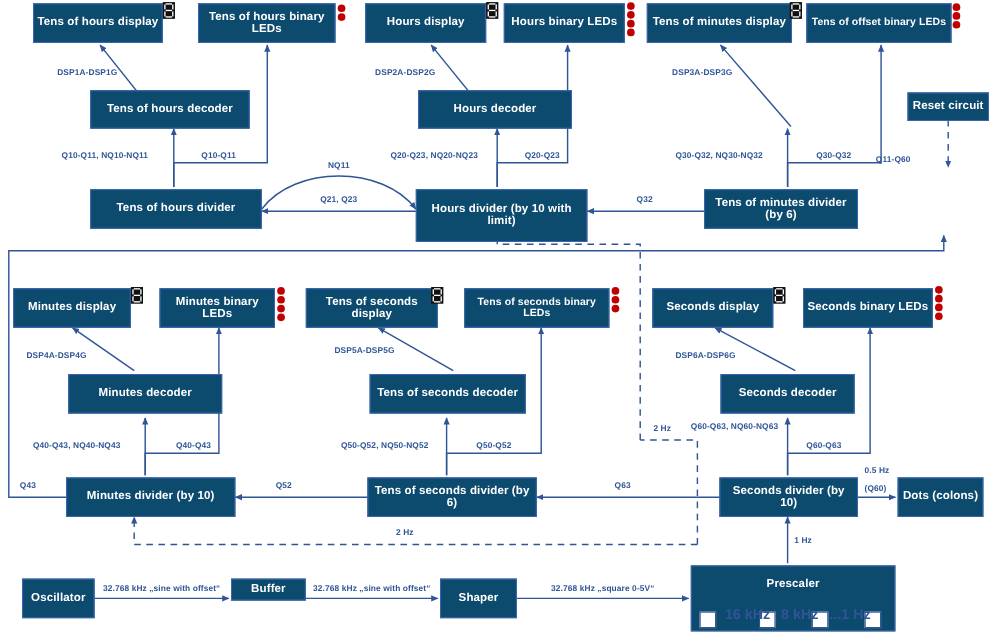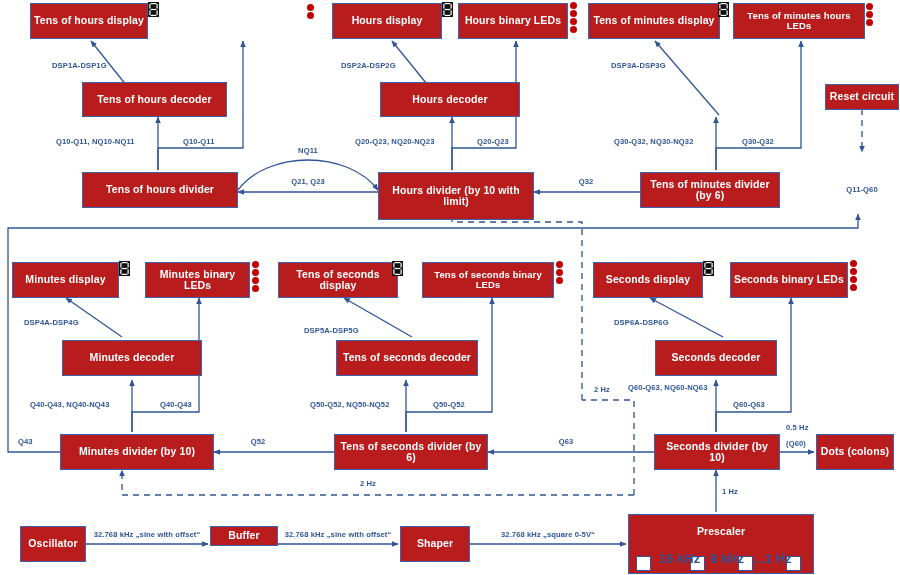--- a/index.html
+++ b/index.html
@@ -4,21 +4,21 @@
 <style>
   html,body{margin:0;padding:0;background:#ffffff;}
   body{
     width:900px;height:575px;position:relative;overflow:hidden;
     font-family:"Liberation Sans","DejaVu Sans",sans-serif;
   }
   #stage{position:absolute;left:0;top:0;width:900px;height:575px;}
   svg#wires{position:absolute;left:0;top:0;width:900px;height:575px;overflow:visible;}
   .blk{
     position:absolute;box-sizing:border-box;
-    background:#b91c1c;border:1px solid #3B64B0;
+    background:#0c4a6e;border:1px solid #3B64B0;
     color:#ffffff;display:flex;align-items:center;justify-content:center;
     text-align:center;line-height:1.05;
     font-size:10.5px;font-weight:700;letter-spacing:.1px;
     padding:1px 3px;z-index:5;
   }
   .blk.sm{font-size:9.5px;}
   .blk.presc{align-items:flex-start;padding-top:11px;}
   .lbl{
     position:absolute;color:#2F5597;font-size:7.6px;font-weight:700;
     white-space:nowrap;z-index:6;letter-spacing:.1px;
@@ -122,20 +122,23 @@
           <rect x="1.3" y="2" width="1.2" height="4.6"></rect>
       <rect x="8.5" y="2" width="1.2" height="4.6"></rect>
           <rect x="2.6" y="6.9" width="5.8" height="1.2"></rect>
       <rect x="1.3" y="8.4" width="1.2" height="4.6"></rect>
           <rect x="8.5" y="8.4" width="1.2" height="4.6"></rect>
       <rect x="2.6" y="12.8" width="5.8" height="1.2"></rect>
         </g>
       </svg>
   </span>
 
+  <div class="blk" style="left:180px;top:3px;width:125px;height:36px;">
+    <span>Tens of hours binary LEDs</span>
+  </div>
   <span class="leds" style="left:307px;top:4px;">
     <i class="led"></i>
     <i class="led"></i>
   </span>
 
   <div class="blk" style="left:332px;top:3px;width:110px;height:36px;">
     <span>Hours display</span>
   </div>
   <span class="seg7" style="left:442px;top:2px;">
     <svg width="11" height="15" viewBox="0 0 11 15">
@@ -174,21 +177,21 @@
       <rect x="8.5" y="2" width="1.2" height="4.6"></rect>
           <rect x="2.6" y="6.9" width="5.8" height="1.2"></rect>
       <rect x="1.3" y="8.4" width="1.2" height="4.6"></rect>
           <rect x="8.5" y="8.4" width="1.2" height="4.6"></rect>
       <rect x="2.6" y="12.8" width="5.8" height="1.2"></rect>
         </g>
       </svg>
   </span>
 
   <div class="blk sm" style="left:733px;top:3px;width:132px;height:36px;">
-    <span>Tens of minutes hours LEDs</span>
+    <span>Tens of offset binary LEDs</span>
   </div>
   <span class="leds" style="left:866px;top:3px;">
     <i class="led"></i>
     <i class="led"></i>
     <i class="led"></i>
   </span>
 
   <div class="blk" style="left:82px;top:82px;width:145px;height:35px;">
     <span>Tens of hours decoder</span>
   </div>
@@ -343,24 +346,24 @@
   <span class="lbl" style="left:56px;top:137px;">Q10-Q11, NQ10-NQ11</span>
   <span class="lbl" style="left:183px;top:137px;">Q10-Q11</span>
   <span class="lbl" style="left:355px;top:137px;">Q20-Q23, NQ20-NQ23</span>
   <span class="lbl" style="left:477px;top:137px;">Q20-Q23</span>
   <span class="lbl" style="left:614px;top:137px;">Q30-Q32, NQ30-NQ32</span>
   <span class="lbl" style="left:742px;top:137px;">Q30-Q32</span>
 
   <span class="lbl c" style="left:308px;top:146px;">NQ11</span>
   <span class="lbl c" style="left:308px;top:177px;">Q21, Q23</span>
   <span class="lbl c" style="left:586px;top:177px;">Q32</span>
-  <span class="lbl c" style="left:862px;top:140px;margin-top:45px;">Q11-Q60</span>
+  <span class="lbl c" style="left:812px;top:140px;">Q11-Q60</span>
 
   <span class="lbl" style="left:24px;top:318px;">DSP4A-DSP4G</span>
-  <span class="lbl" style="left:304px;top:326px;">DSP5A-DSP5G</span>
+  <span class="lbl" style="left:304px;top:314px;">DSP5A-DSP5G</span>
   <span class="lbl" style="left:614px;top:318px;">DSP6A-DSP6G</span>
 
   <span class="lbl" style="left:30px;top:400px;">Q40-Q43, NQ40-NQ43</span>
   <span class="lbl" style="left:160px;top:400px;">Q40-Q43</span>
   <span class="lbl" style="left:310px;top:400px;">Q50-Q52, NQ50-NQ52</span>
   <span class="lbl" style="left:433px;top:400px;">Q50-Q52</span>
   <span class="lbl" style="left:628px;top:383px;">Q60-Q63, NQ60-NQ63</span>
   <span class="lbl" style="left:733px;top:400px;">Q60-Q63</span>
 
   <span class="lbl" style="left:18px;top:437px;">Q43</span>

